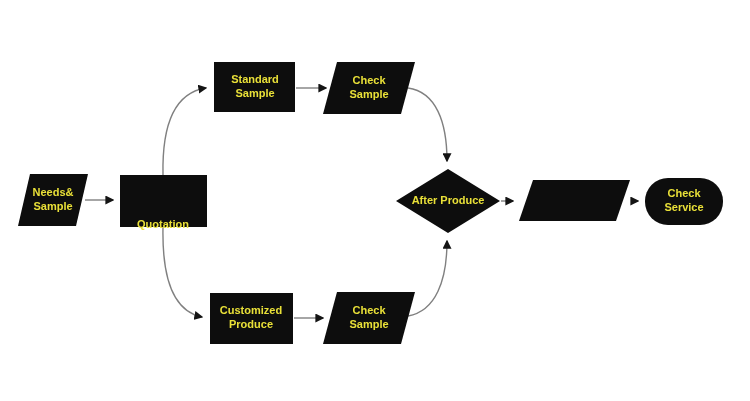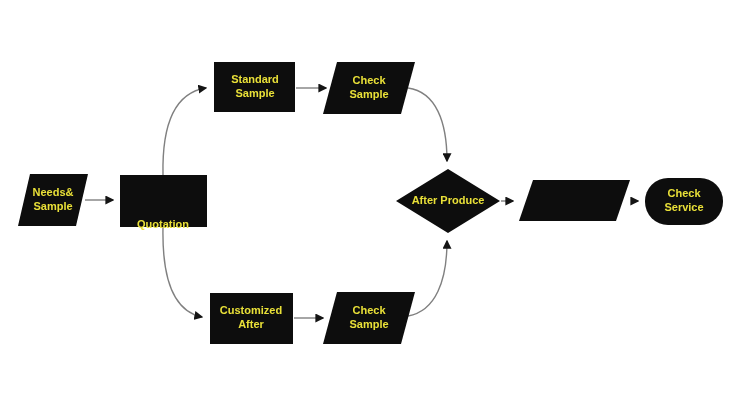--- a/index.html
+++ b/index.html
@@ -66,19 +66,19 @@
   </svg>
 
   <div class="node-label" style="left:53px;top:200px;">Needs&amp;
 Sample</div>
   <div class="node-label" style="left:163px;top:201px;margin-top:24px;">Quotation</div>
   <div class="node-label" style="left:255px;top:87px;">Standard
 Sample</div>
   <div class="node-label" style="left:369px;top:88px;">Check
 Sample</div>
   <div class="node-label" style="left:251px;top:318px;">Customized
-After</div>
+Produce</div>
   <div class="node-label" style="left:369px;top:318px;">Check
 Sample</div>
   <div class="node-label" style="left:448px;top:201px;">After Produce</div>
   <div class="node-label" style="left:684px;top:201px;">Check Service</div>
 
 </div>
 
 </body></html>

